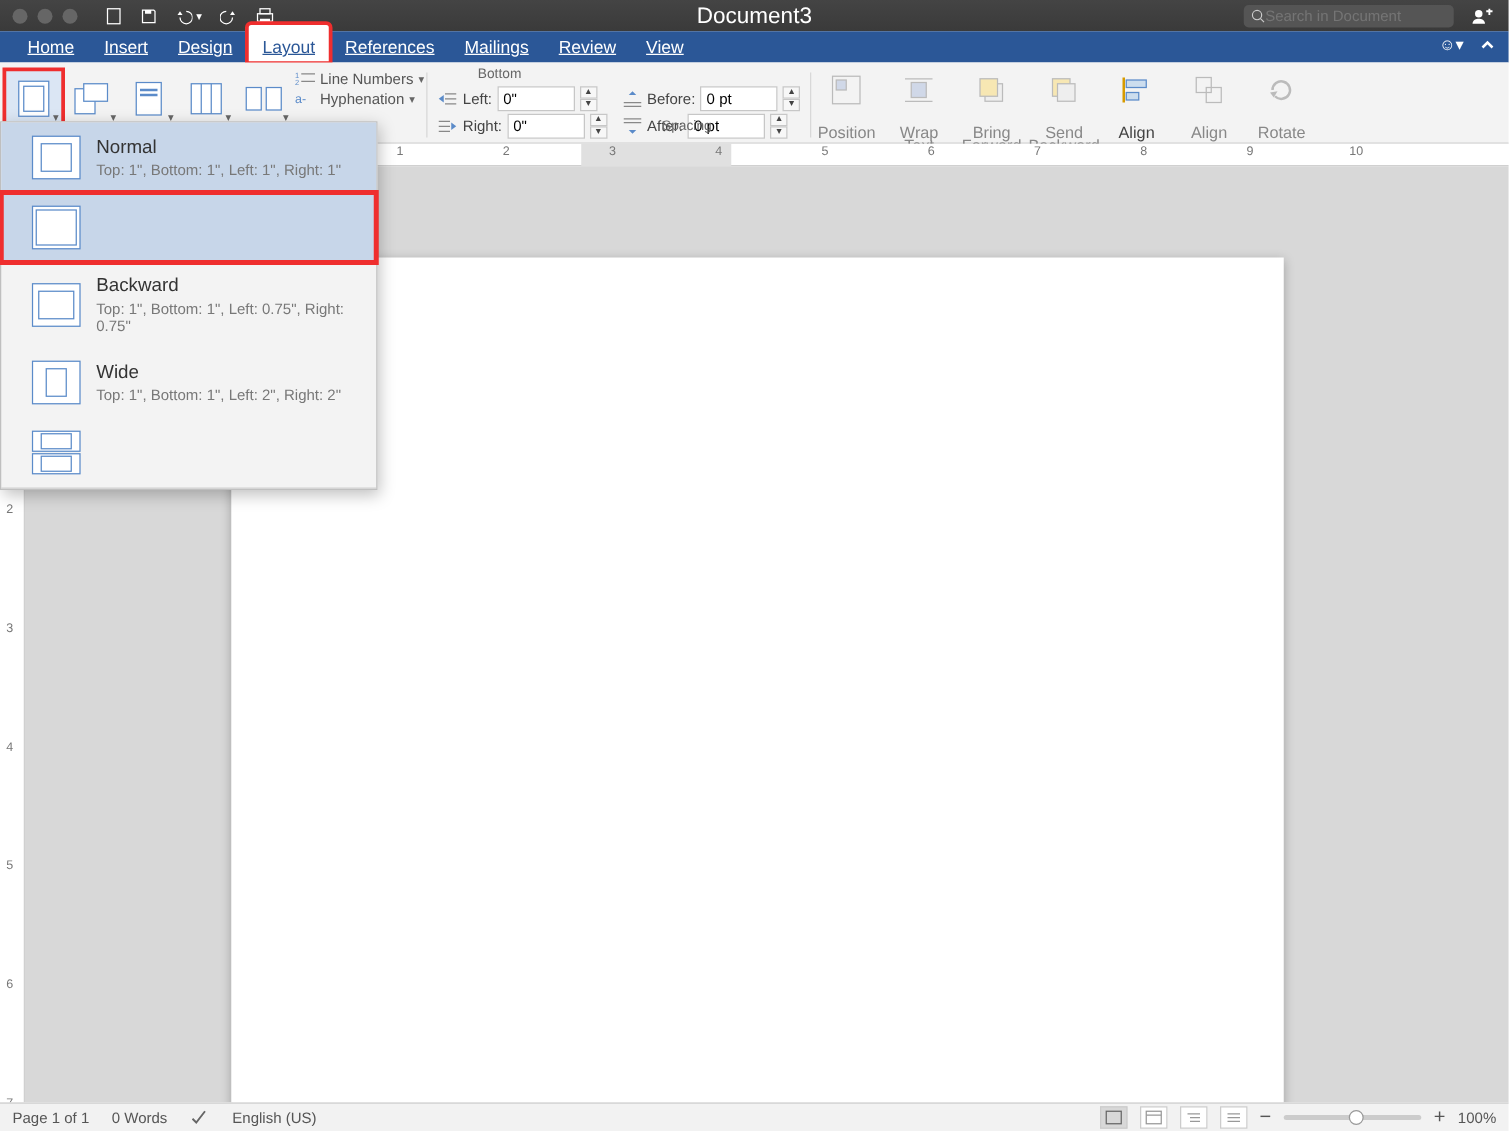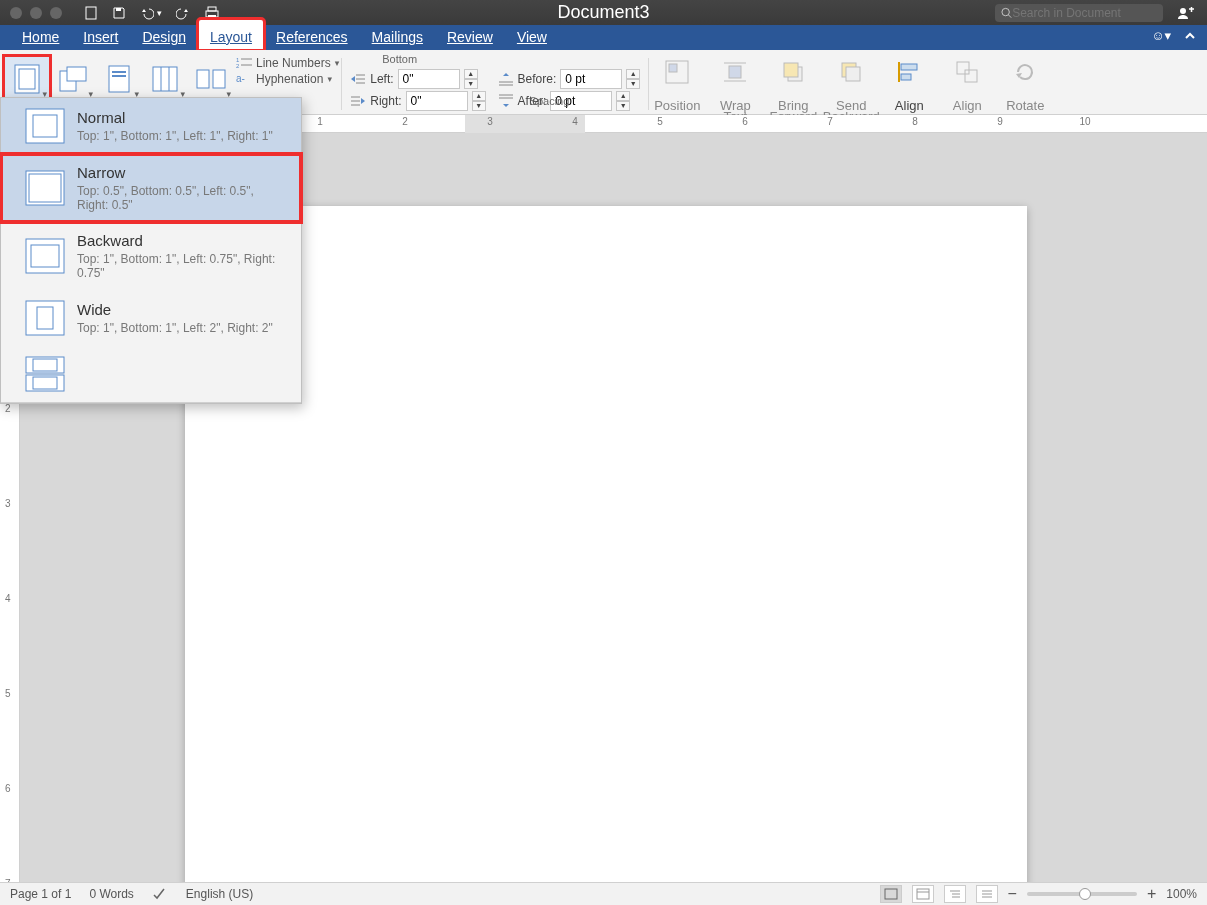--- a/index.html
+++ b/index.html
@@ -375,24 +375,20 @@
     <div class="dd-txt">
         <div class="t">Normal</div>
         <div class="s">Top: 1", Bottom: 1", Left: 1", Right: 1"</div>
       </div>
   </div>
   <div class="dd-item hl">
     <svg class="dd-ic" viewBox="0 0 40 36">
         <rect x="1" y="1" width="38" height="34" fill="#fff" stroke="#5b8bc9"></rect>
         <rect x="4" y="4" width="32" height="28" fill="none" stroke="#5b8bc9"></rect>
       </svg>
-    <div class="dd-txt">
-        <div class="t">Narrow</div>
-        <div class="s">Top: 0.5", Bottom: 0.5", Left: 0.5", Right: 0.5"</div>
-      </div>
   </div>
   <div class="dd-item">
     <svg class="dd-ic" viewBox="0 0 40 36">
         <rect x="1" y="1" width="38" height="34" fill="#fff" stroke="#5b8bc9"></rect>
         <rect x="6" y="7" width="28" height="22" fill="none" stroke="#5b8bc9"></rect>
       </svg>
     <div class="dd-txt">
         <div class="t">Backward</div>
         <div class="s">Top: 1", Bottom: 1", Left: 0.75", Right: 0.75"</div>
       </div>

